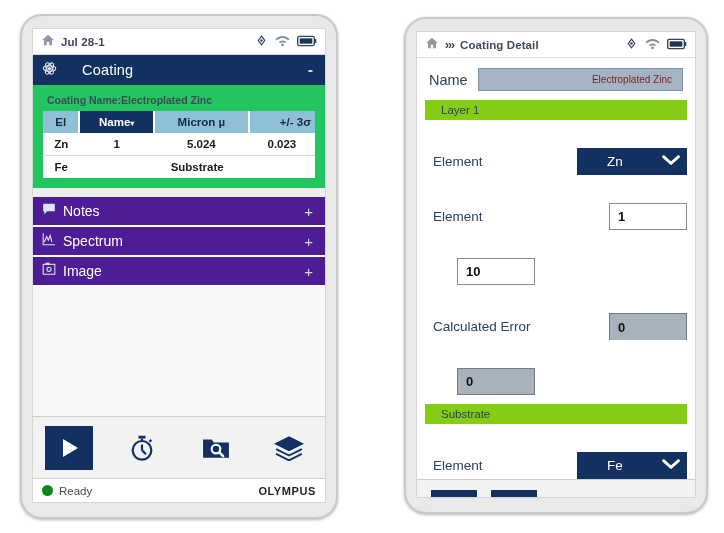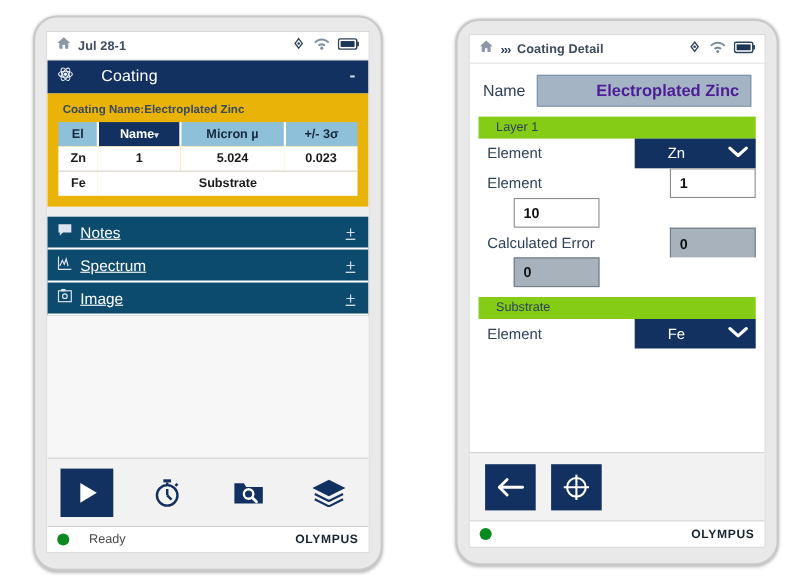--- a/index.html
+++ b/index.html
@@ -22,21 +22,21 @@
   .device {
     position: relative;
     border-radius: 22px;
     background: #e9e9e9;
     border: 2px solid #c9c9c9;
     box-shadow: 0 1px 3px rgba(0,0,0,.28);
     padding: 12px 10px 14px 10px;
     display: flex;
     flex-direction: column;
   }
-  .device-left  { width: 318px; height: 505px; margin-left: 14px;}
+  .device-left  { width: 318px; height: 505px; margin-left: 4px;}
   .device-right { width: 306px; height: 497px; margin-left: 26px; margin-top: 3px;}
   .screen {
     flex: 1;
     background: #ffffff;
     border: 1px solid #d6d6d6;
     display: flex;
     flex-direction: column;
     overflow: hidden;
   }
 
@@ -80,21 +80,21 @@
   .section-header .label { font-size: 14.5px; font-weight: 400; letter-spacing:.2px;}
   .section-header .toggler {
     margin-left: auto;
     font-size: 16px;
     color: #ccd6e4;
     line-height: 12px;
     font-weight: 700;
     padding-right: 3px;
   }
   .coat-body {
-    background: #eab308;
+    background: #22c55e;
     padding: 8px 10px 10px 10px;
     flex: none;
   }
   .coat-name {
     font-size: 10.5px;
     color: #3a4a5e;
     font-weight: 600;
     margin: 1px 0 5px 4px;
   }
   table.coat {
@@ -109,48 +109,47 @@
     padding: 5px 4px;
     border-right: 2px solid #ffffff;
     text-align: center;
     font-size: 11.5px;
     white-space: nowrap;
   }
   table.coat th.sorted {
     background: #123160;
     color: #ffffff;
   }
-  table.coat th:last-child { border-right: none; }
+  table.coat th:last-child { border-right: none; text-align: right; }
   table.coat td {
     padding: 5px 4px;
     text-align: center;
     font-size: 11.5px;
     font-weight: 700;
     color: #1a1a1a;
     background: #ffffff;
     border-bottom: 1px solid #d8d8d8;
   }
   table.coat tr.r2 td { border-bottom: none; }
   td.sub { text-align: left; padding-left: 6px; }
   .chev-sm { font-size: 8px; opacity:.85; }
 
   .spacer-gap { height: 9px; background: #eeeeee; flex: none; }
 
   
   .acc-row {
-    background: #0c4a6e;
+    background: #4c1d95;
     color: #ffffff;
     height: 30px;
     display: flex;
     align-items: center;
     padding: 0 9px;
     gap: 7px;
     border-bottom: 2px solid #ffffff;
     flex: none;
-    text-decoration: underline;
   }
   .acc-row .label { font-size: 14px; }
   .acc-row .plus {
     margin-left: auto;
     font-size: 15px;
     color: #d3dced;
     padding-right: 3px;
   }
   .filler { flex: 1; background: #f7f7f7; }
 
@@ -170,21 +169,21 @@
     display: flex; align-items: center; justify-content: center;
   }
   .tool-btn.filled { background: #123160; }
   .footer {
     height: 24px;
     background: #ffffff;
     border-top: 1px solid #cfcfcf;
     display: flex;
     align-items: center;
     padding: 0 9px;
-    gap: 18px;
+    gap: 6px;
     flex: none;
   }
   .dot {
     width: 11px; height: 11px; border-radius: 50%;
     background: #0a8a1e;
   }
   .ready { font-size: 11.5px; color: #4a4a4a; }
   .brand {
     margin-left: auto;
     font-size: 11px;
@@ -198,39 +197,40 @@
   .name-row {
     display: flex;
     align-items: center;
     gap: 10px;
     padding: 3px 12px 9px 12px;
     text-align: right;
   }
   .name-label { font-size: 14.5px; color: #2d4159; }
   .name-value {
     background: #a5b4c4;
-    color: #4c1d95;
-    font-size: 15px;
-    font-weight: 700;
+    color: #7f1d1d;
+    font-size: 10px;
+    font-weight: 400;
     padding: 5px 10px;
     flex: 1;
     border: 1px solid #7d93a8;
   }
   .grp-header {
     background: #84cc16;
     color: #2d4159;
     font-size: 11.5px;
     padding: 4px 4px 4px 16px;
     margin: 0 8px;
   }
   .frow {
     display: flex;
     align-items: stretch;
     padding: 0 8px;
     min-height: 27px;
+    margin-top: 28px;
   }
   .frow .flabel {
     flex: 1;
     font-size: 13.5px;
     color: #2d4159;
     display: flex;
     align-items: center;
     padding-left: 8px;
   }
   .fval {

